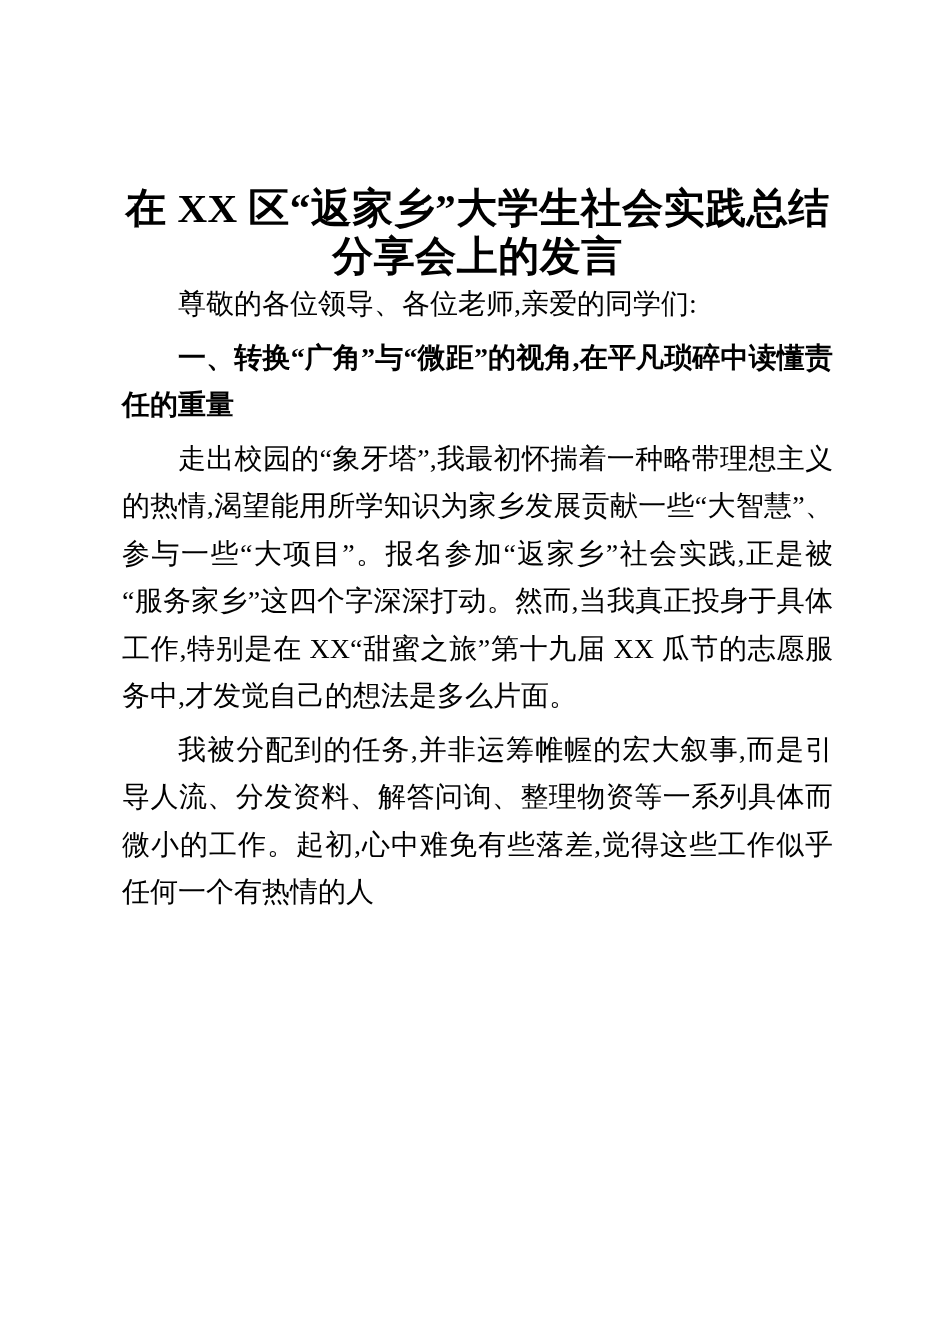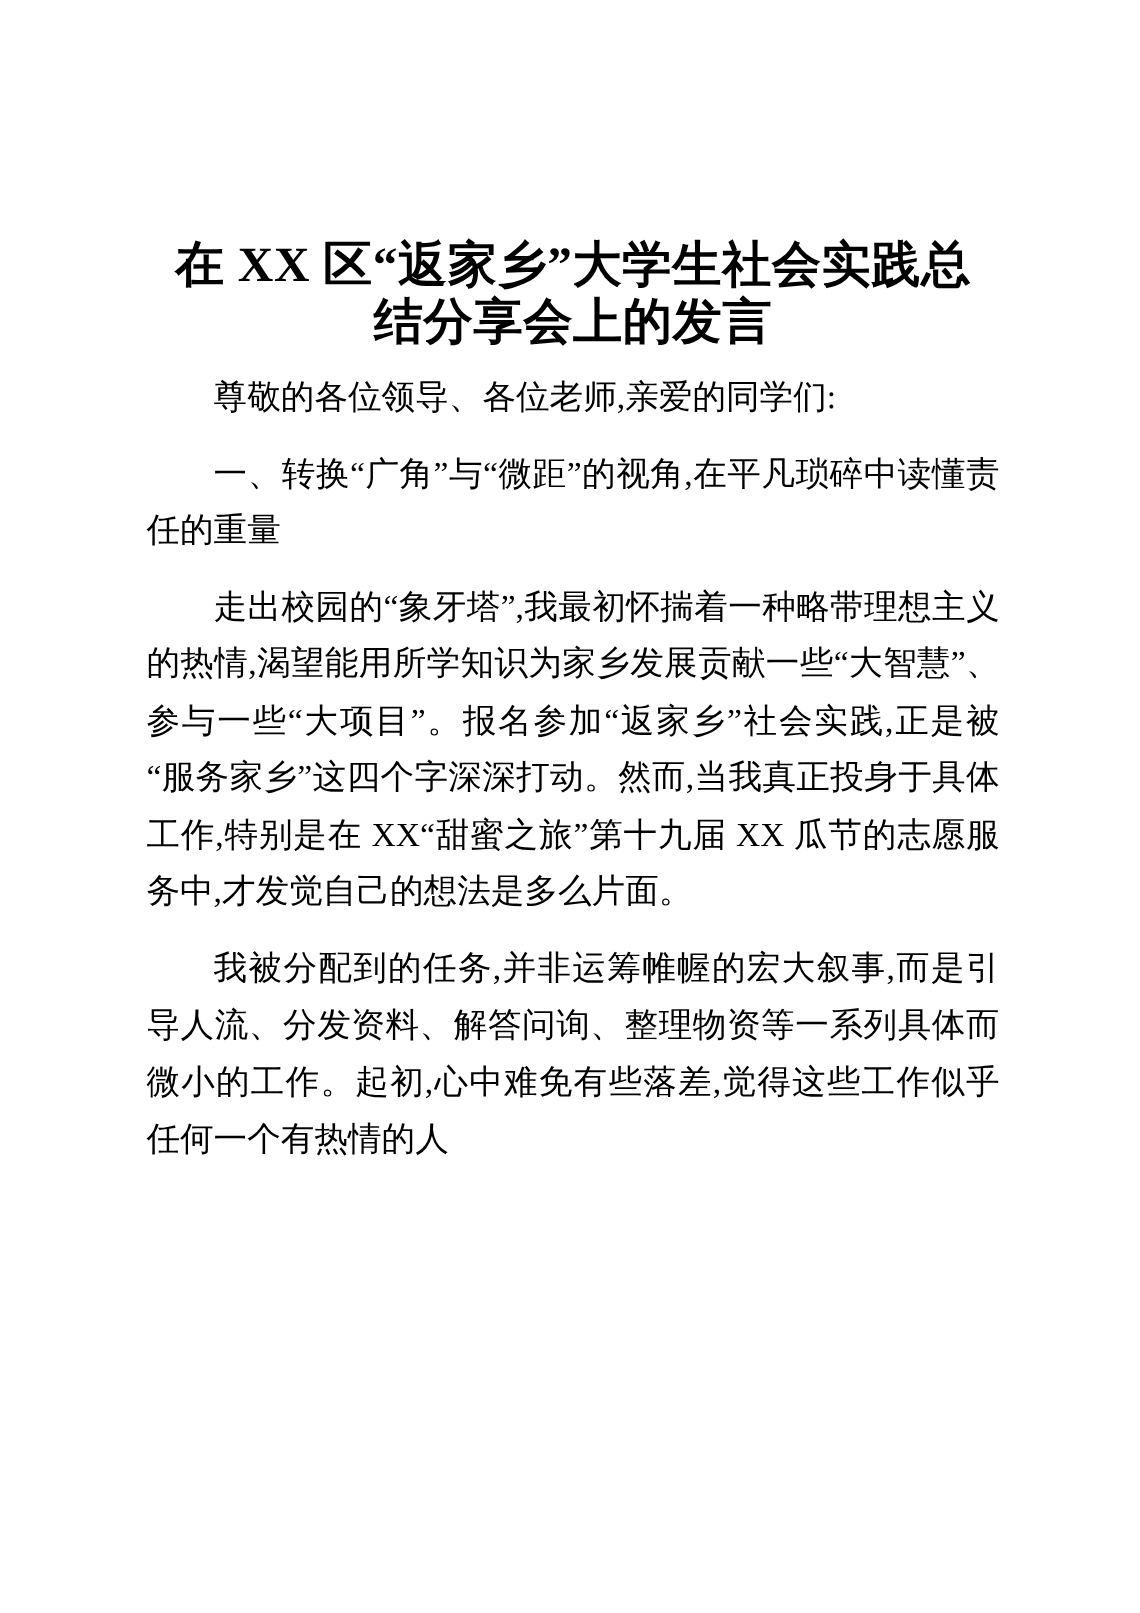--- a/index.html
+++ b/index.html
@@ -13,38 +13,38 @@
     height: 1344px;
     margin: 0 auto;
     background: #ffffff;
     color: #000000;
     box-sizing: border-box;
     padding: 184px 117px 0 122px;
     overflow: hidden;
     font-family: "Liberation Serif", "DejaVu Serif", serif;
   }
   .doc-title {
-    margin: 12px;
+    margin: 0;
     font-size: 41px;
     line-height: 48px;
     font-weight: 700;
     text-align: center;
     letter-spacing: 0.5px;
   }
   .para {
-    margin: 16px 0 6px 0;
+    margin: 0 0 6px 0;
     font-size: 28px;
     line-height: 47.5px;
     text-align: justify;
     text-indent: 2em;
     font-weight: 400;
     word-break: break-all;
   }
   .para.heading {
-    font-weight: 400; 
+    font-weight: 700; 
   }
 </style>
 </head>
 <body>
 
 <div class="page">
   <h1 class="doc-title">在 XX 区“返家乡”大学生社会实践总结分享会上的发言</h1>
 
   <p class="para salutation">尊敬的各位领导、各位老师,亲爱的同学们:</p>
 

